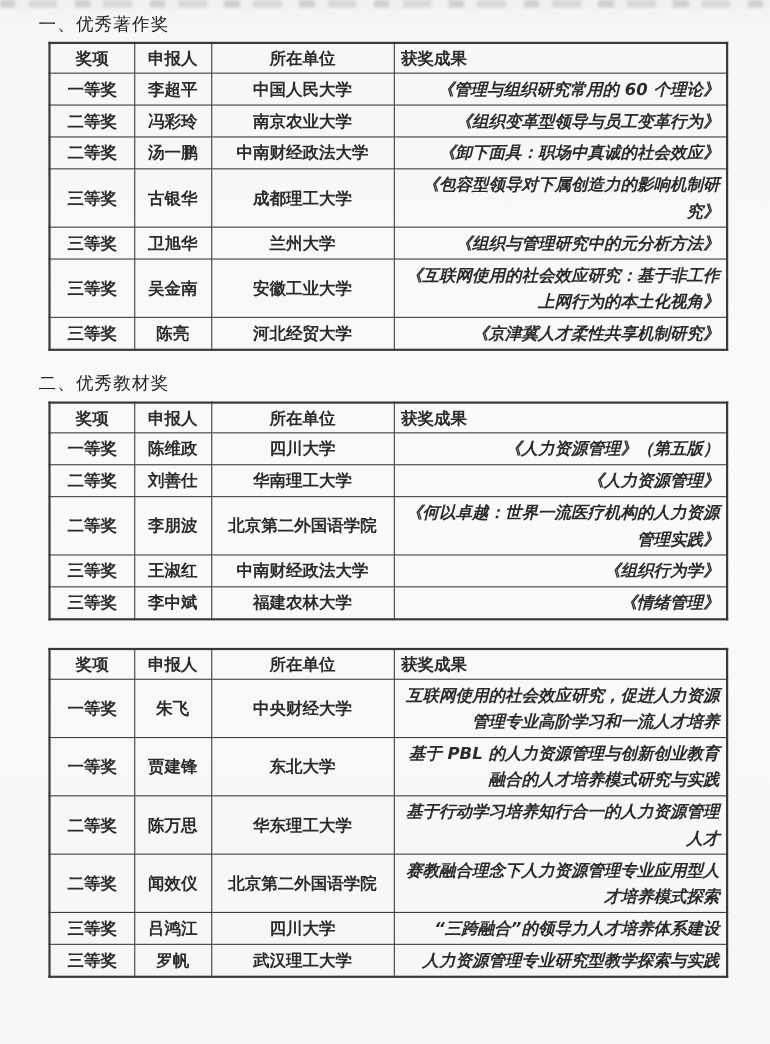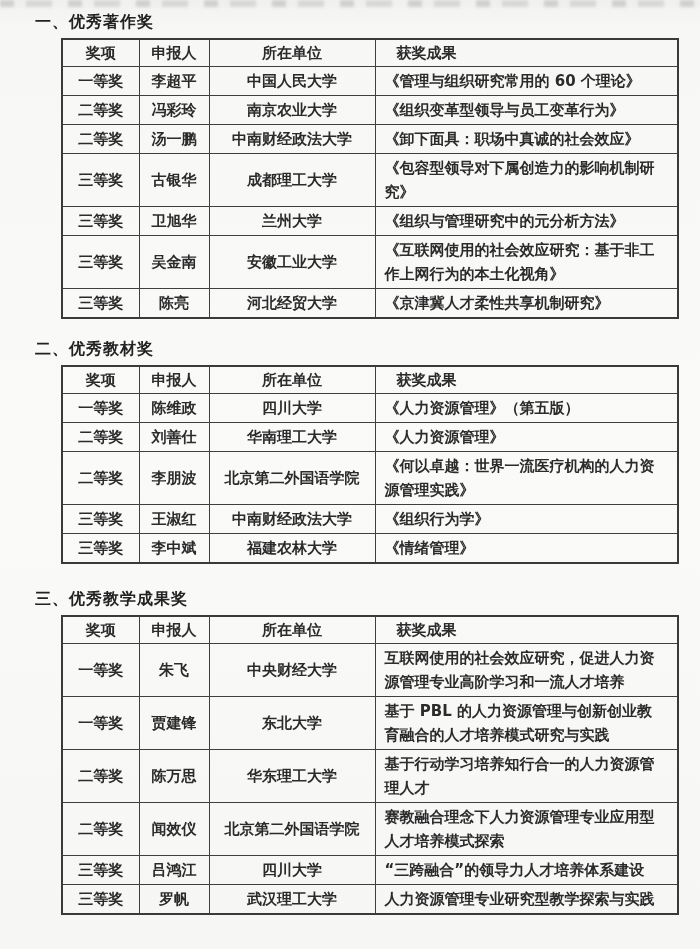--- a/index.html
+++ b/index.html
@@ -25,28 +25,28 @@
       rgba(140,140,140,0.45) 0 14px,
       rgba(200,200,200,0.12) 14px 26px,
       rgba(150,150,150,0.38) 26px 52px,
       rgba(215,215,215,0.10) 52px 68px);
     filter: blur(1.6px);
     opacity: .75;
   }
   .section { position: absolute; left: 33px; width: 634px; }
   .section-title {
     font-size: 16px;
-    font-weight: 700;
+    font-weight: 400;
     color: #222;
     letter-spacing: 1px;
     margin-bottom: 5px;
     padding-left: 2px;
   }
   table.award-table {
-    margin-left: 28px;
+    margin-left: 11px;
     width: 616px;
     border-collapse: collapse;
     table-layout: fixed;
     background: transparent;
     border: 2px solid #3a3a3a;
   }
   table.award-table col.c-rank  { width: 77px; }
   table.award-table col.c-name  { width: 70px; }
   table.award-table col.c-org   { width: 166px; }
   table.award-table col.c-result{ width: 303px; }
@@ -57,26 +57,27 @@
     vertical-align: middle;
     color: #2b2b2b;
     padding: 2px 4px;
   }
   table.award-table th {
     font-weight: 700;
     text-align: center;
     padding: 1px 4px;
     height: 26px;
   }
-  table.award-table th.h-result { text-align: left; padding-left: 21px; }
+  table.award-table th.h-result { text-align: left; padding-left: 6px; }
   table.award-table td { font-weight: 600; text-align: center; }
   table.award-table td.cell-result {
-    text-align: left;
+    text-align: right;
     padding-left: 9px;
-    padding-right: 21px;
+    padding-right: 6px;
+    font-style: italic;
   }
 </style>
 </head>
 <body>
 
 <div class="page">
   <div class="top-artifact"></div>
 
   <div class="section" style="top: 12px;">
     <div class="section-title">一、优秀著作奖</div>
@@ -188,21 +189,20 @@
             <td>三等奖</td>
             <td>李中斌</td>
             <td>福建农林大学</td>
             <td class="cell-result">《情绪管理》</td>
           </tr>
         </tbody>
       </table>
   </div>
 
   <div class="section" style="top: 589px;">
-    <div class="section-title">三、优秀教学成果奖</div>
     <table class="award-table">
         <colgroup>
           <col class="c-rank">
           <col class="c-name">
           <col class="c-org">
           <col class="c-result">
         </colgroup>
         <thead>
           <tr>
             <th>奖项</th>

